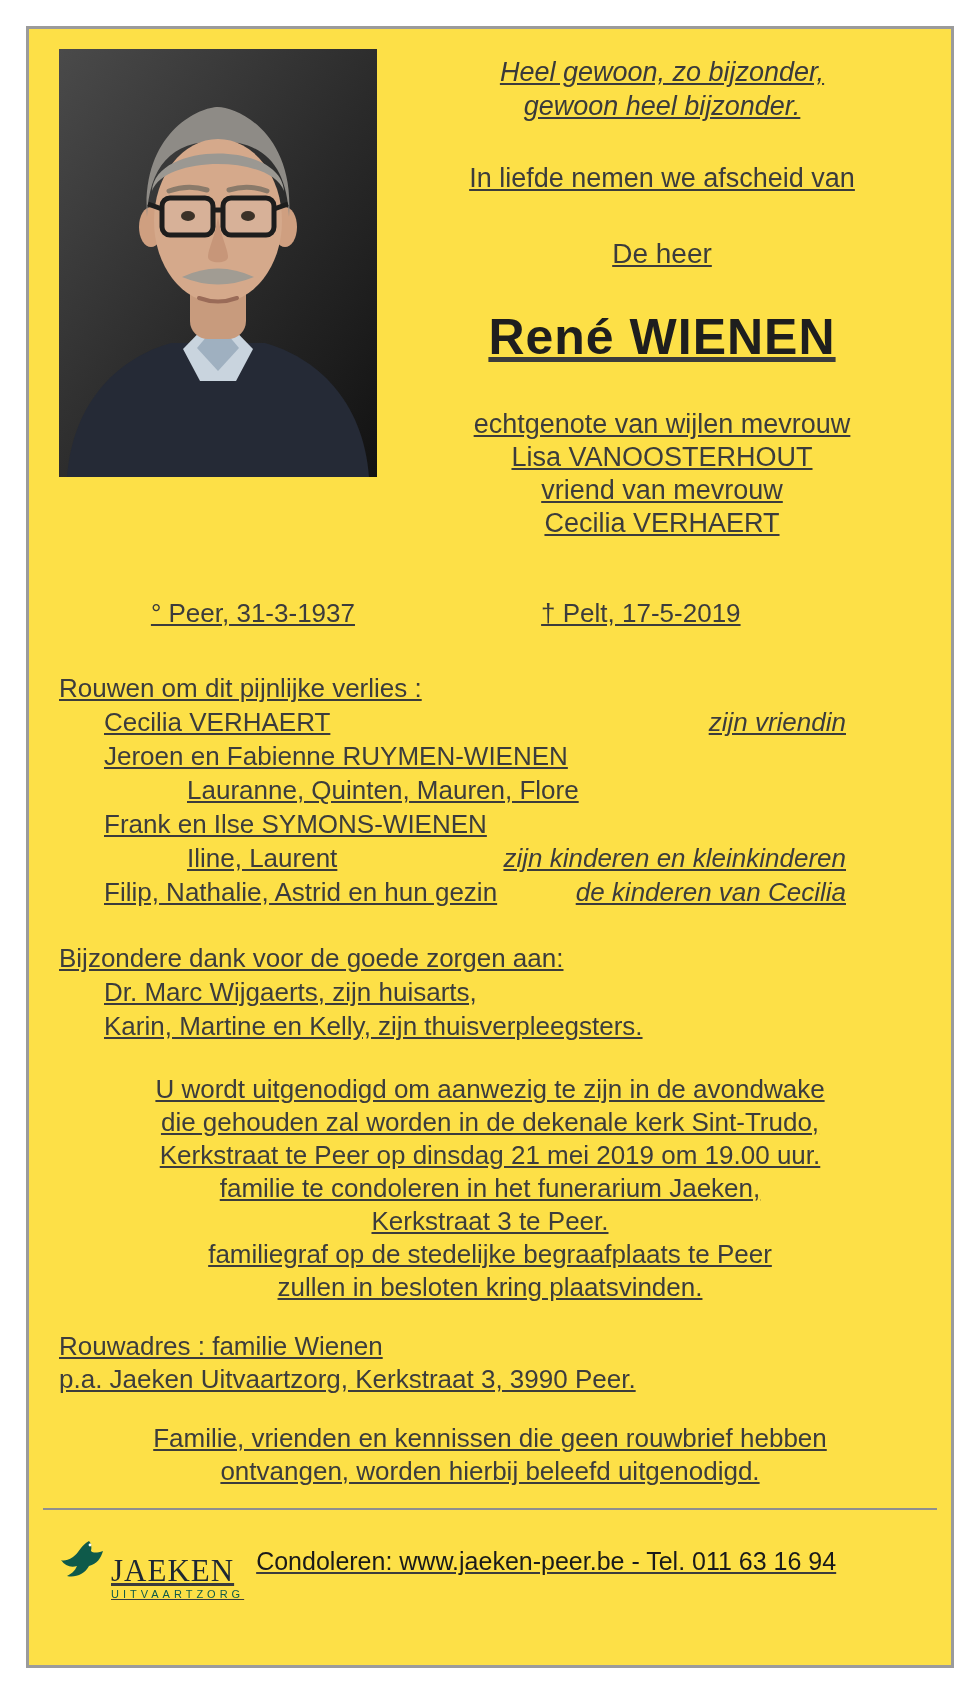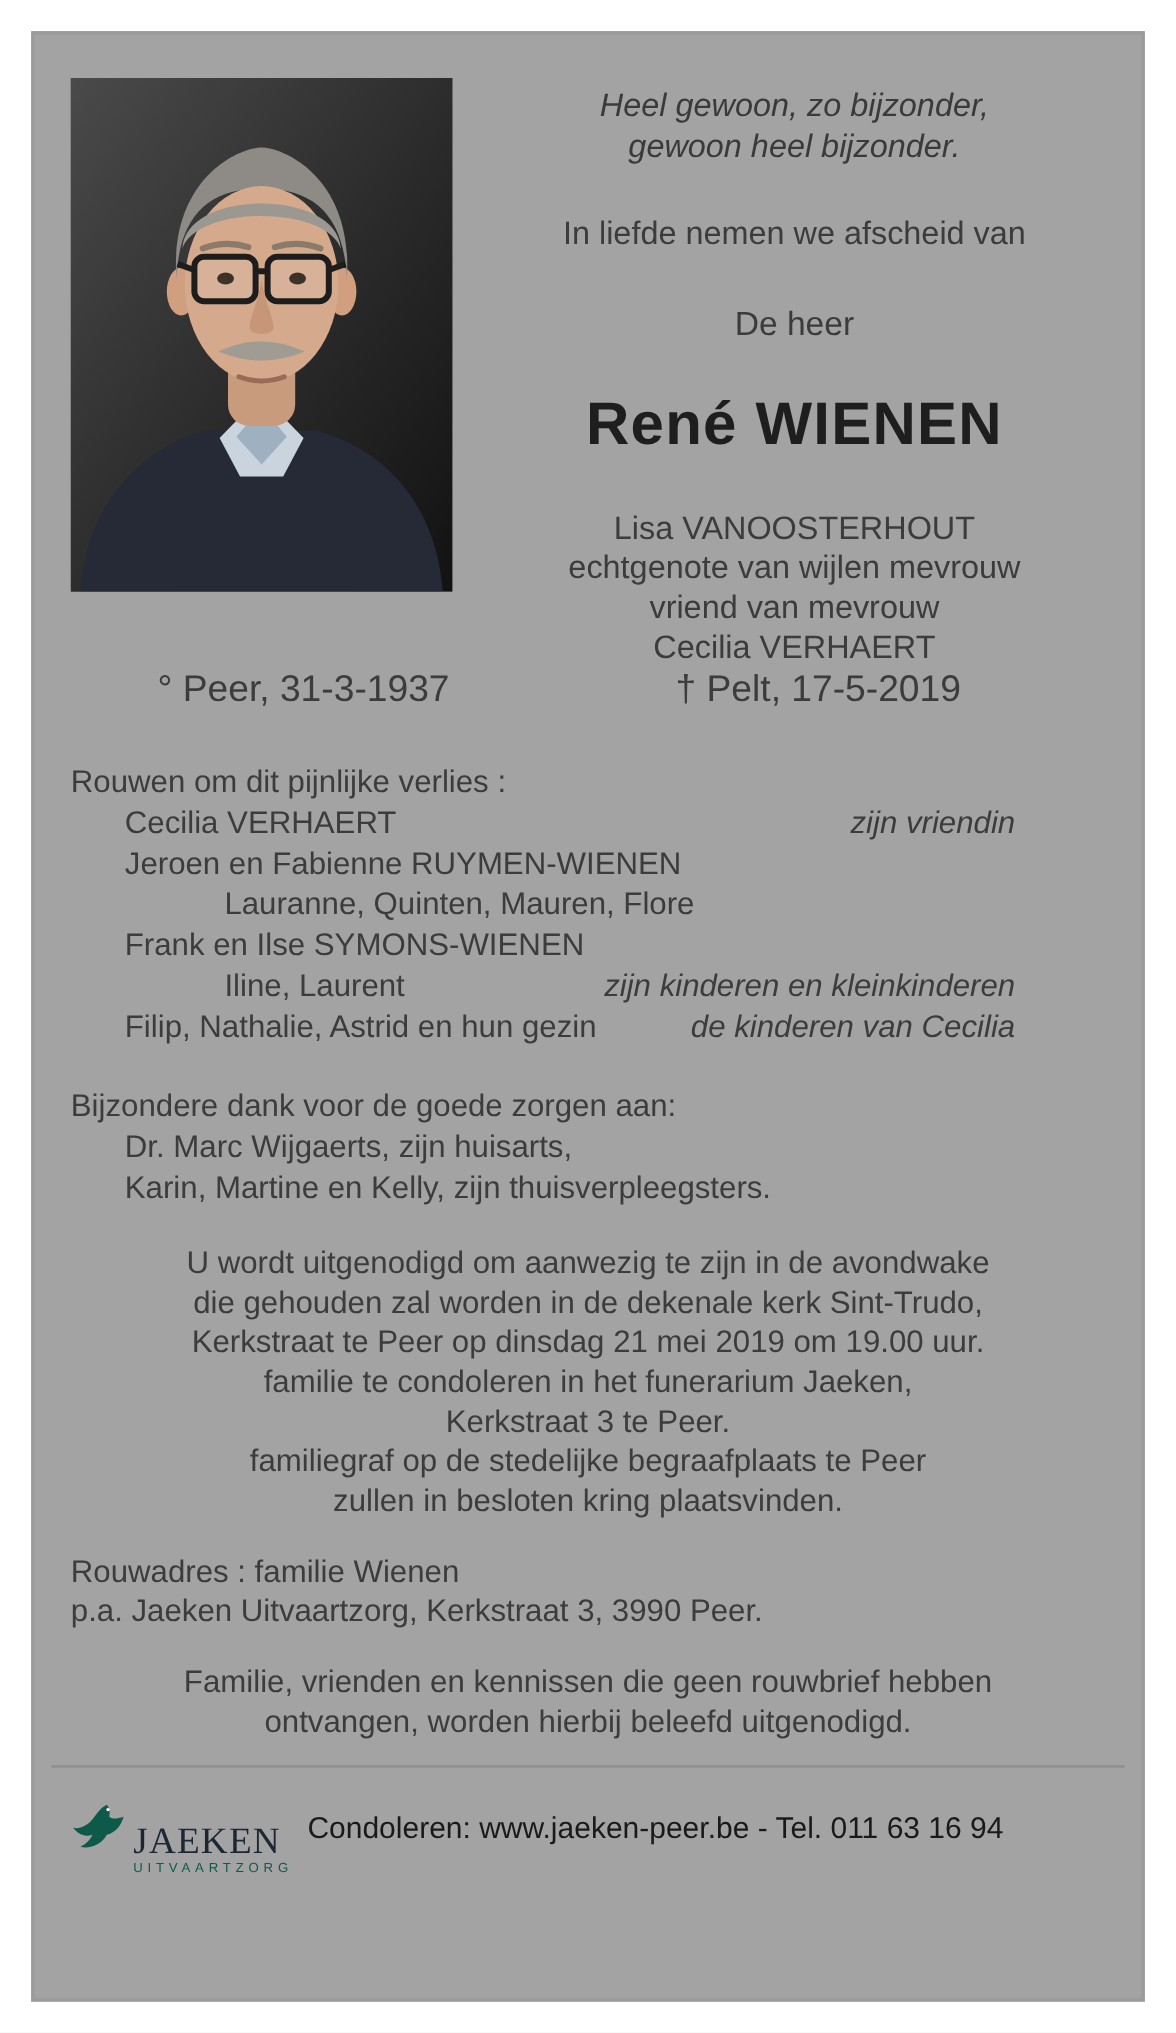--- a/index.html
+++ b/index.html
@@ -1,32 +1,32 @@
 <!DOCTYPE html>
 <html><head>
 <meta charset="utf-8">
 <style>
   * { margin: 0; padding: 0; box-sizing: border-box; }
   html, body { background: #ffffff; }
   body { font-family: "Liberation Sans", sans-serif; color: #3c3c3c; }
   .page { width: 980px; height: 1694px; background: #ffffff; padding: 26px; }
-  .card { width: 100%; height: 100%; border: 3px solid #9b9b9b; padding: 36px 30px 20px; background:#a3a3a3; }
+  .card { width: 100%; height: 100%; border: 3px solid #9b9b9b; padding: 20px 30px 20px; background:#fde047;text-decoration:underline; }
 
   
   .header { display: flex; gap: 26px; }
   .photo { width: 318px; height: 428px; flex: 0 0 318px; overflow: hidden; background:#1c1c1c; }
   .header-text { flex: 1; display: flex; flex-direction: column; align-items: center; text-align: center; padding-top: 6px; }
   .motto { font-style: italic; font-size: 27px; line-height: 34px; color:#3a3a3a; }
   .intro { margin-top: 40px; font-size: 27px; }
   .salutation { margin-top: 44px; font-size: 28px; }
   .name { margin-top: 38px; font-size: 50px; font-weight: bold; color: #1e1e1e; letter-spacing: 1px; font-family: "Liberation Sans", sans-serif; }
   .relations { margin-top: 42px; font-size: 27px; line-height: 33px; }
 
   
-  .dates { display: flex; font-size: 31px; gap: 41px; }
+  .dates { display: flex; margin-top: 58px; font-size: 26px; }
   .dates .birth { width: 45%; text-align: center; }
   .dates .death { width: 45%; text-align: center; }
 
   
   .mourning { margin-top: 42px; font-size: 26px; line-height: 34px; padding-right: 75px; }
   .m-title { padding-left: 0; }
   .m-row { display: flex; justify-content: space-between; }
   .ind1 { padding-left: 45px; }
   .ind2 { padding-left: 128px; }
   .role { font-style: italic; white-space: nowrap; }
@@ -95,22 +95,22 @@
 
       <div class="header-text">
         <div class="motto">
           <div>Heel gewoon, zo bijzonder,</div>
           <div>gewoon heel bijzonder.</div>
         </div>
         <div class="intro">In liefde nemen we afscheid van</div>
         <div class="salutation">De heer</div>
         <h1 class="name">René WIENEN</h1>
         <div class="relations">
+          <div>echtgenote van wijlen mevrouw</div>
           <div>Lisa VANOOSTERHOUT</div>
-          <div>echtgenote van wijlen mevrouw</div>
           <div>vriend van mevrouw</div>
           <div>Cecilia VERHAERT</div>
         </div>
       </div>
     </div>
 
     <div class="dates">
       <span class="birth">° Peer, 31-3-1937</span>
       <span class="death">† Pelt, 17-5-2019</span>
     </div>

